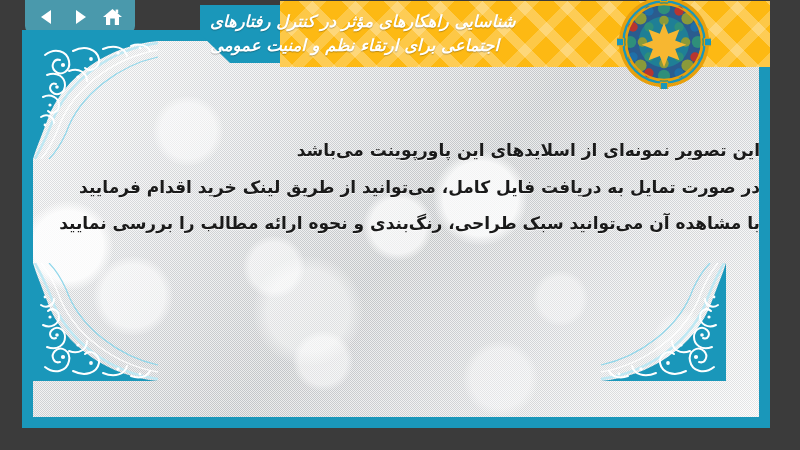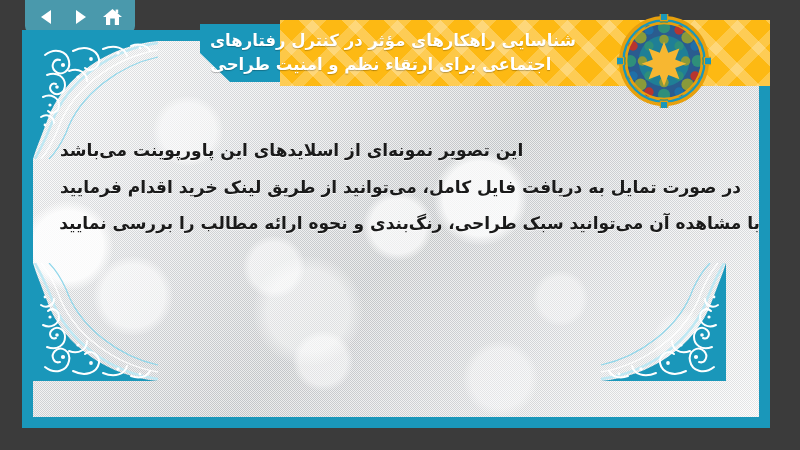--- a/index.html
+++ b/index.html
@@ -61,21 +61,21 @@
   
   .bokeh{position:absolute;border-radius:50%;pointer-events:none;}
 
   
   .orn{position:absolute;pointer-events:none;}
   .orn.tl{left:33px;top:41px;}
   .orn.bl{left:33px;top:259px;transform:scaleY(-1);}
   .orn.br{left:601px;top:259px;transform:scale(-1,-1);}
 
   
-  .bannerwrap{position:absolute;left:200px;top:20px;width:600px;height:66px;}
+  .bannerwrap{position:absolute;left:200px;top:1px;width:600px;height:66px;font-style:italic;}
   .tail{
     position:absolute;left:0;top:4px;width:92px;height:58px;
     background:#1a97ba;
     clip-path:polygon(0 0,92px 0,92px 58px,30px 58px,0 29px);
   }
   .banner{
     position:absolute;left:80px;top:0;width:490px;height:66px;
     background:#fdb913;
     overflow:hidden;
   }
@@ -98,21 +98,21 @@
 
   
   .medallion{
     position:absolute;left:417px;top:-6px;
     width:94px;height:94px;
   }
 
   
   .body-text{
     position:absolute;left:60px;top:132px;width:700px;
-    direction:rtl;text-align:left;
+    direction:rtl;text-align:right;
     color:#1a1a1a;font-size:17px;line-height:2.15;
     font-weight:bold;
     text-shadow:0 1px 1px rgba(255,255,255,.7);
   }
   .body-text div{white-space:nowrap;}
 </style>
 </head>
 <body>
 
 <div id="slide">
@@ -252,21 +252,21 @@
     <div>این تصویر نمونه‌ای از اسلایدهای این پاورپوینت می‌باشد</div>
     <div>در صورت تمایل به دریافت فایل کامل، می‌توانید از طریق لینک خرید اقدام فرمایید</div>
     <div>با مشاهده آن می‌توانید سبک طراحی، رنگ‌بندی و نحوه ارائه مطالب را بررسی نمایید</div>
   </div>
 
   <div class="bannerwrap">
     <div class="tail"></div>
     <div class="banner"></div>
     <div class="banner-text">
       <div>شناسایی راهکارهای مؤثر در کنترل رفتارهای</div>
-      <div>اجتماعی برای ارتقاء نظم و امنیت طراحی</div>
+      <div>اجتماعی برای ارتقاء نظم و امنیت عمومی</div>
     </div>
 
     <div class="medallion">
       <svg width="94" height="94" viewBox="0 0 100 100">
         <circle cx="50" cy="50" r="48" fill="#e8a00c"></circle>
         <circle cx="50" cy="50" r="45.5" fill="#1a97ba"></circle>
         <circle cx="50" cy="50" r="42" fill="#e8a00c"></circle>
         <circle cx="50" cy="50" r="40" fill="#2a5c8f"></circle>
         <g>
           <circle cx="50" cy="50" r="40" fill="none" stroke="#1f7a68" stroke-width="0"></circle>

